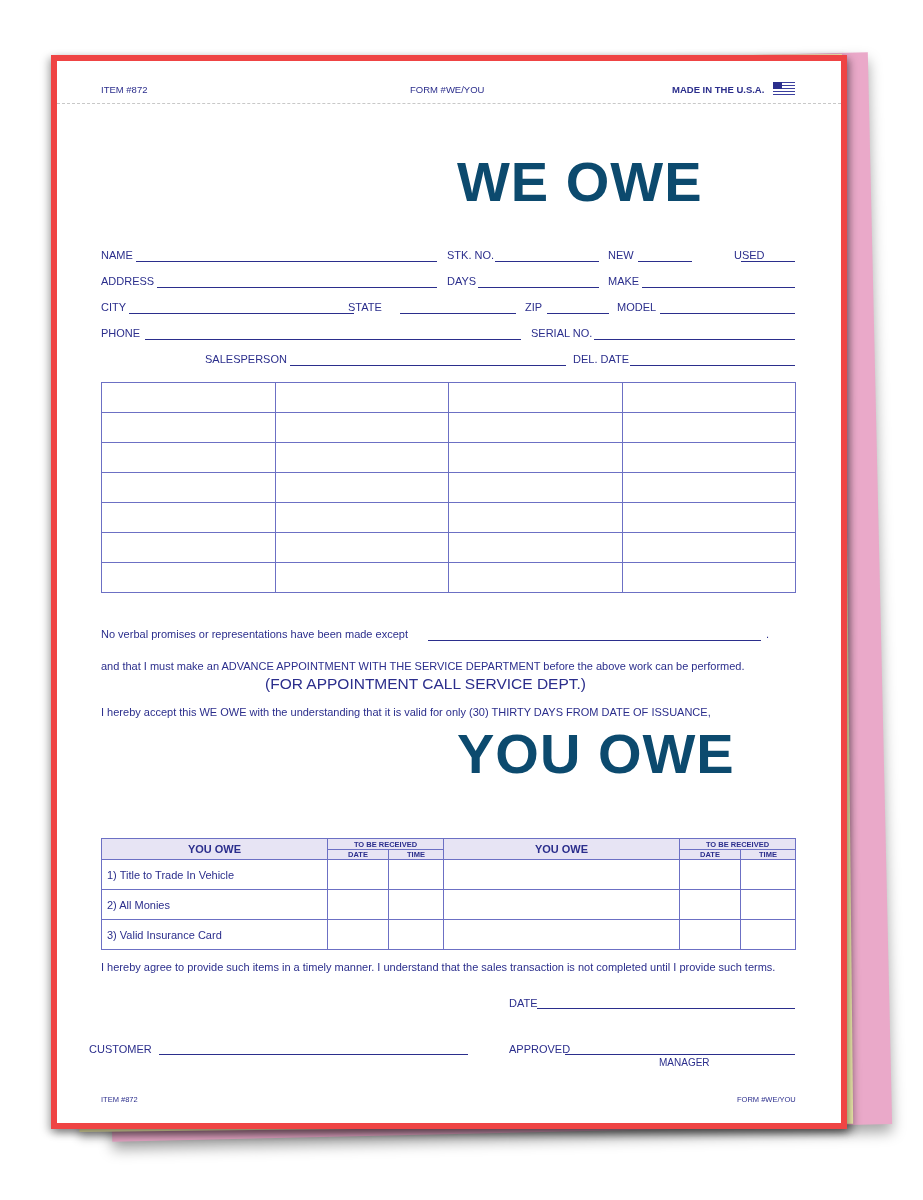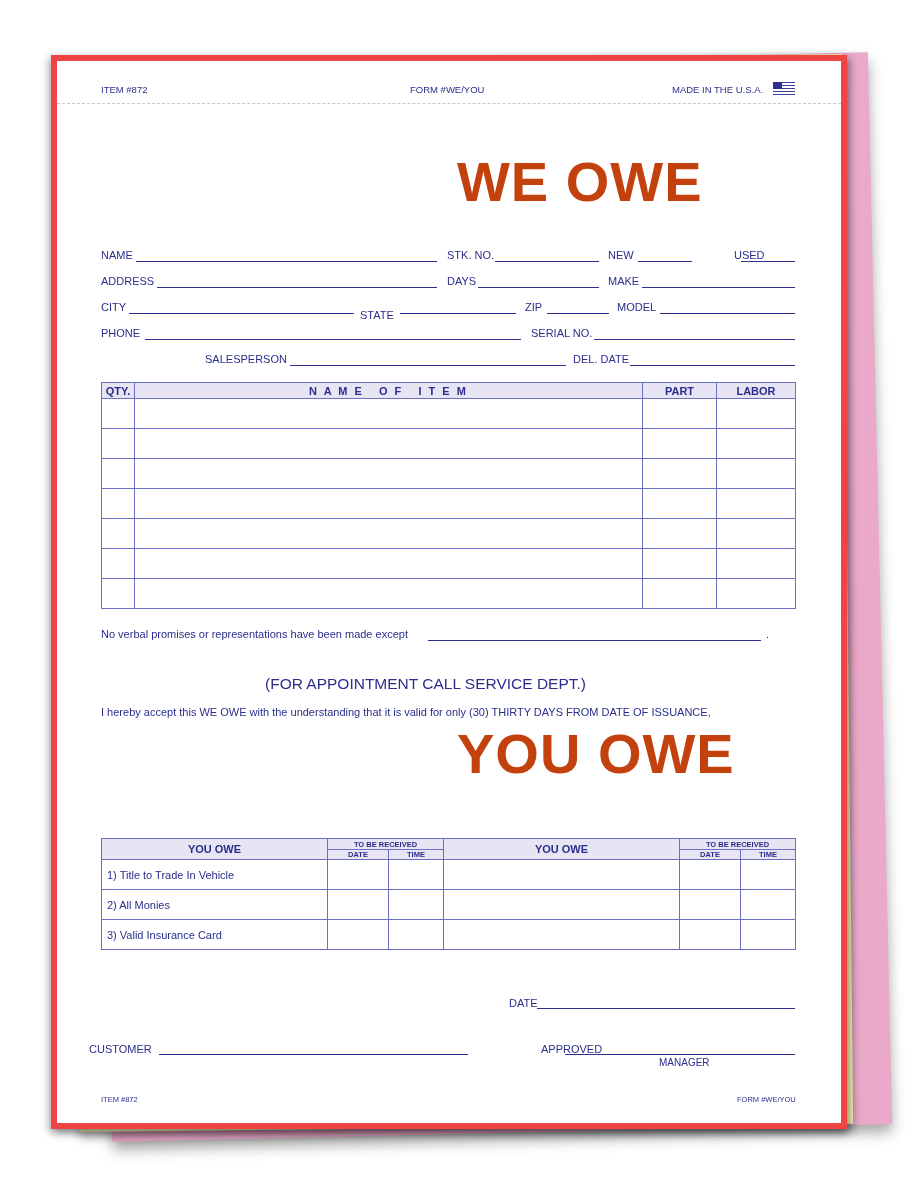--- a/index.html
+++ b/index.html
@@ -22,21 +22,21 @@
     left:51px; top:55px; width:784px; height:1062px; background:#ffffff;
     border:6px solid #ef4444;
     box-shadow:-3px 3px 8px rgba(0,0,0,0.25), 3px 4px 8px rgba(0,0,0,0.35);
   }
   .abs { position:absolute; }
   .small { font-size:9.5px; }
   .lbl { font-size:11px; color:#2b2e8c; position:absolute; white-space:nowrap; }
   .line { position:absolute; height:0; border-bottom:1px solid #2b2e8c; }
   .perf { position:absolute; left:0; right:0; top:42px; border-top:1px dashed #c8c8c8; }
   .headline {
-    position:absolute; color:#c2410c; font-weight:bold; font-family:"Liberation Sans", sans-serif;
+    position:absolute; color:#0c4a6e; font-weight:bold; font-family:"Liberation Sans", sans-serif;
     letter-spacing:1px; white-space:nowrap;
   }
   table { border-collapse:collapse; position:absolute; }
   td, th { border:1px solid #6c70c4; padding:0; }
   th { background:#e7e4f4; color:#2b2e8c; font-weight:bold; }
   .flag {
     position:absolute; width:22px; height:14px;
     background:repeating-linear-gradient(to bottom,#3b3f9e 0 1.5px,#ffffff 1.5px 3px);
   }
   .flag::before { content:""; position:absolute; left:0; top:0; width:9px; height:7px; background:#2b2e8c; }
@@ -45,21 +45,21 @@
 </head>
 <body>
 
 <div class="sheet sheet-pink"></div>
 <div class="sheet sheet-yellow"></div>
 
 <div class="sheet sheet-white">
 
   <div class="abs small" style="left:44px;top:23px;">ITEM #872</div>
   <div class="abs small" style="left:353px;top:23px;">FORM #WE/YOU</div>
-  <div class="abs small" style="left:615px;top:23px;font-weight:normal;">MADE IN THE U.S.A.</div>
+  <div class="abs small" style="left:615px;top:23px;font-weight:bold;">MADE IN THE U.S.A.</div>
   <div class="flag" style="left:716px;top:21px;"></div>
   <div class="perf"></div>
 
   <div class="headline" style="left:400px;top:88px;font-size:56px;">WE OWE</div>
 
   <div class="lbl" style="left:44px;top:188px;">NAME</div>
   <div class="line" style="left:79px;width:301px;top:200px;"></div>
   <div class="lbl" style="left:390px;top:188px;">STK. NO.</div>
   <div class="line" style="left:438px;width:104px;top:200px;"></div>
   <div class="lbl" style="left:551px;top:188px;">NEW</div>
@@ -69,45 +69,39 @@
 
   <div class="lbl" style="left:44px;top:214px;">ADDRESS</div>
   <div class="line" style="left:100px;width:280px;top:226px;"></div>
   <div class="lbl" style="left:390px;top:214px;">DAYS</div>
   <div class="line" style="left:421px;width:121px;top:226px;"></div>
   <div class="lbl" style="left:551px;top:214px;">MAKE</div>
   <div class="line" style="left:585px;width:153px;top:226px;"></div>
 
   <div class="lbl" style="left:44px;top:240px;">CITY</div>
   <div class="line" style="left:72px;width:225px;top:252px;"></div>
-  <div class="lbl" style="left:303px;top:240px;margin-top:8px;">STATE</div>
+  <div class="lbl" style="left:291px;top:240px;">STATE</div>
   <div class="line" style="left:343px;width:116px;top:252px;"></div>
   <div class="lbl" style="left:468px;top:240px;">ZIP</div>
   <div class="line" style="left:490px;width:62px;top:252px;"></div>
   <div class="lbl" style="left:560px;top:240px;">MODEL</div>
   <div class="line" style="left:603px;width:135px;top:252px;"></div>
 
   <div class="lbl" style="left:44px;top:266px;">PHONE</div>
   <div class="line" style="left:88px;width:376px;top:278px;"></div>
   <div class="lbl" style="left:474px;top:266px;">SERIAL NO.</div>
   <div class="line" style="left:537px;width:201px;top:278px;"></div>
 
   <div class="lbl" style="left:148px;top:292px;">SALESPERSON</div>
   <div class="line" style="left:233px;width:276px;top:304px;"></div>
   <div class="lbl" style="left:516px;top:292px;">DEL. DATE</div>
   <div class="line" style="left:573px;width:165px;top:304px;"></div>
 
   <table style="left:44px;top:321px;width:695px;">
     <tbody>
-        <tr style="height:16px;font-size:11px;">
-      <th style="width:32px;">QTY.</th>
-      <th style="letter-spacing:2px;white-space:pre;">N A M E   O F   I T E M</th>
-      <th style="width:73px;">PART</th>
-      <th style="width:78px;">LABOR</th>
-    </tr>
     <tr style="height:30px;">
           <td></td>
           <td></td>
           <td></td>
           <td></td>
         </tr>
     <tr style="height:30px;">
           <td></td>
           <td></td>
           <td></td>
@@ -143,20 +137,21 @@
           <td></td>
           <td></td>
         </tr>
   </tbody>
     </table>
 
   <div class="para" style="top:567px;">No verbal promises or representations have been made except</div>
   <div class="line" style="left:371px;width:333px;top:579px;"></div>
   <div class="lbl" style="left:709px;top:567px;">.</div>
   <div class="para" style="top:613px;margin-top:32px;">I hereby accept this WE OWE with the understanding that it is valid for only (30) THIRTY DAYS FROM DATE OF ISSUANCE,</div>
+  <div class="para" style="top:599px;">and that I must make an ADVANCE APPOINTMENT WITH THE SERVICE DEPARTMENT before the above work can be performed.</div>
   <div class="abs" style="left:208px;top:614px;font-size:15.5px;white-space:nowrap;">(FOR APPOINTMENT CALL SERVICE DEPT.)</div>
 
   <div class="headline" style="left:400px;top:660px;font-size:56px;">YOU OWE</div>
 
   <table style="left:44px;top:777px;width:695px;font-size:11px;">
     <tbody>
         <tr style="height:11px;">
       <th rowspan="2" style="width:225px;font-size:11px;">YOU OWE</th>
       <th colspan="2" style="font-size:7.5px;">TO BE RECEIVED</th>
       <th rowspan="2" style="width:235px;font-size:11px;">YOU OWE</th>
@@ -188,25 +183,26 @@
       <td style="padding-left:5px;">3) Valid Insurance Card</td>
       <td></td>
           <td></td>
       <td></td>
       <td></td>
           <td></td>
     </tr>
   </tbody>
     </table>
 
+  <div class="para" style="top:900px;">I hereby agree to provide such items in a timely manner. I understand that the sales transaction is not completed until I provide such terms.</div>
 
   <div class="lbl" style="left:452px;top:936px;">DATE</div>
   <div class="line" style="left:480px;width:258px;top:947px;"></div>
 
   <div class="lbl" style="left:32px;top:982px;">CUSTOMER</div>
   <div class="line" style="left:102px;width:309px;top:993px;"></div>
-  <div class="lbl" style="left:452px;top:982px;margin-left:32px;">APPROVED</div>
+  <div class="lbl" style="left:452px;top:982px;">APPROVED</div>
   <div class="line" style="left:508px;width:230px;top:993px;"></div>
   <div class="abs" style="left:602px;top:996px;font-size:10px;">MANAGER</div>
 
   <div class="abs" style="left:44px;top:1034px;font-size:7.5px;">ITEM #872</div>
   <div class="abs" style="left:680px;top:1034px;font-size:7.5px;">FORM #WE/YOU</div>
 </div>
 
 </body></html>

